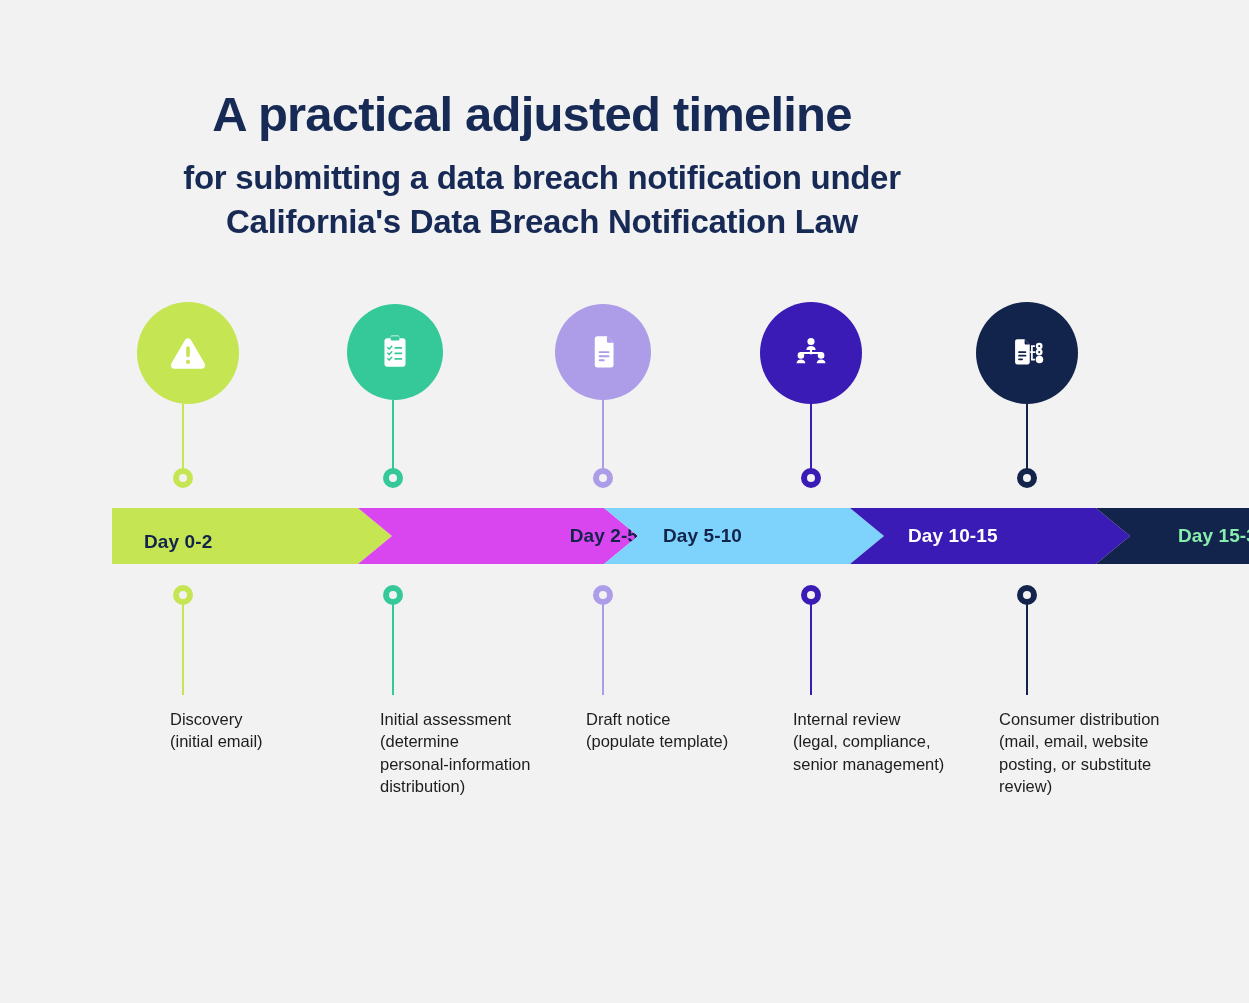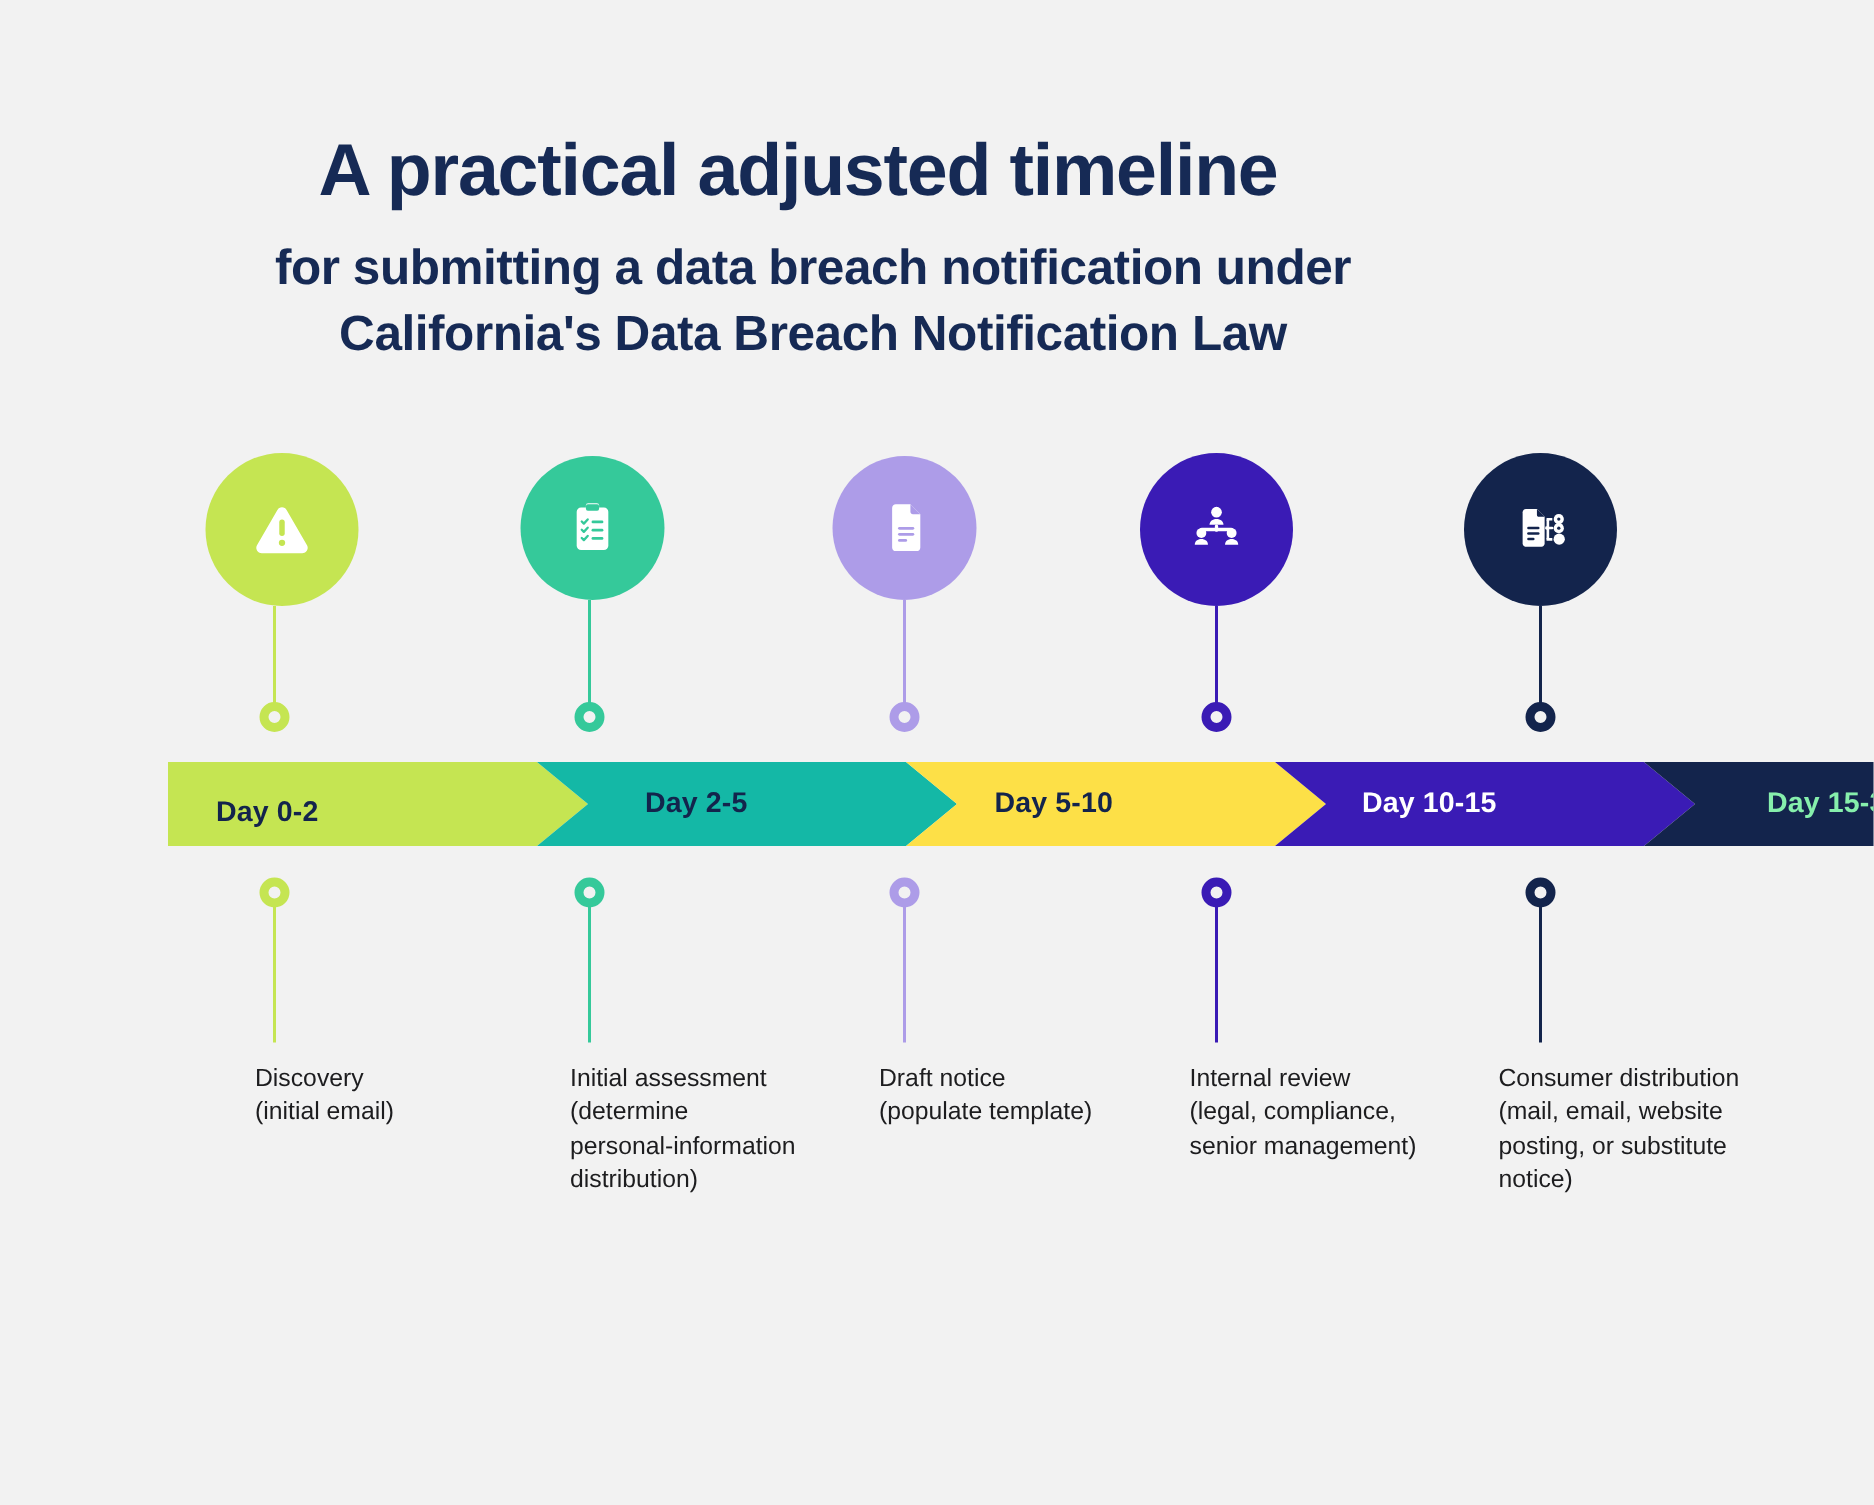--- a/index.html
+++ b/index.html
@@ -248,26 +248,26 @@
   <div class="ring" style="left:1017px; top:585px; width:20px; height:20px; border:6px solid #13244c;"></div>
   <div class="connector-line" style="left:1026px; top:603px; height:92px; background:#13244c;"></div>
 
   <div id="chevron-bar">
 
     <div class="chevron" style="left:0px; width:280px; background:#c5e552;
                 clip-path: polygon(0 0, 246px 0, 280px 50%, 246px 100%, 0 100%);">
       <span class="chevron-label" style="color:#13244c; margin-left:32px;margin-top:12px;">Day 0-2</span>
     </div>
 
-    <div class="chevron" style="left:246px; width:280px; background:#14b8a6;
-                clip-path: polygon(0 0, 246px 0, 280px 50%, 246px 100%, 0 100%, 34px 50%);">
+    <div class="chevron" style="left:246px; width:280px; background:#d946ef;
+                clip-path: polygon(0 0, 246px 0, 280px 50%, 246px 100%, 0 100%, 34px 50%); justify-content: flex-end;">
       <span class="chevron-label" style="color:#13244c; margin-left:72px;">Day 2-5</span>
     </div>
 
-    <div class="chevron" style="left:492px; width:280px; background:#fde047;
+    <div class="chevron" style="left:492px; width:280px; background:#7dd3fc;
                 clip-path: polygon(0 0, 246px 0, 280px 50%, 246px 100%, 0 100%, 34px 50%);">
       <span class="chevron-label" style="color:#13244c; margin-left:59px;">Day 5-10</span>
     </div>
 
     <div class="chevron" style="left:738px; width:280px; background:#3a1bb5;
                 clip-path: polygon(0 0, 246px 0, 280px 50%, 246px 100%, 0 100%, 34px 50%);">
       <span class="chevron-label" style="color:#ffffff; margin-left:58px;">Day 10-15</span>
     </div>
 
     <div class="chevron" style="left:984px; width:280px; background:#13244c;
@@ -305,17 +305,17 @@
       <span class="desc-line">(legal, compliance,</span>
       <span class="desc-line">senior management)</span>
     </p>
   </div>
 
   <div class="desc-block" style="left:999px; top:708px; width:210px;">
     <p class="desc-para">
       <span class="desc-line">Consumer distribution</span>
       <span class="desc-line">(mail, email, website</span>
       <span class="desc-line">posting, or substitute</span>
-      <span class="desc-line">notice)</span>
+      <span class="desc-line">review)</span>
     </p>
   </div>
 
 </div>
 
 </body></html>

